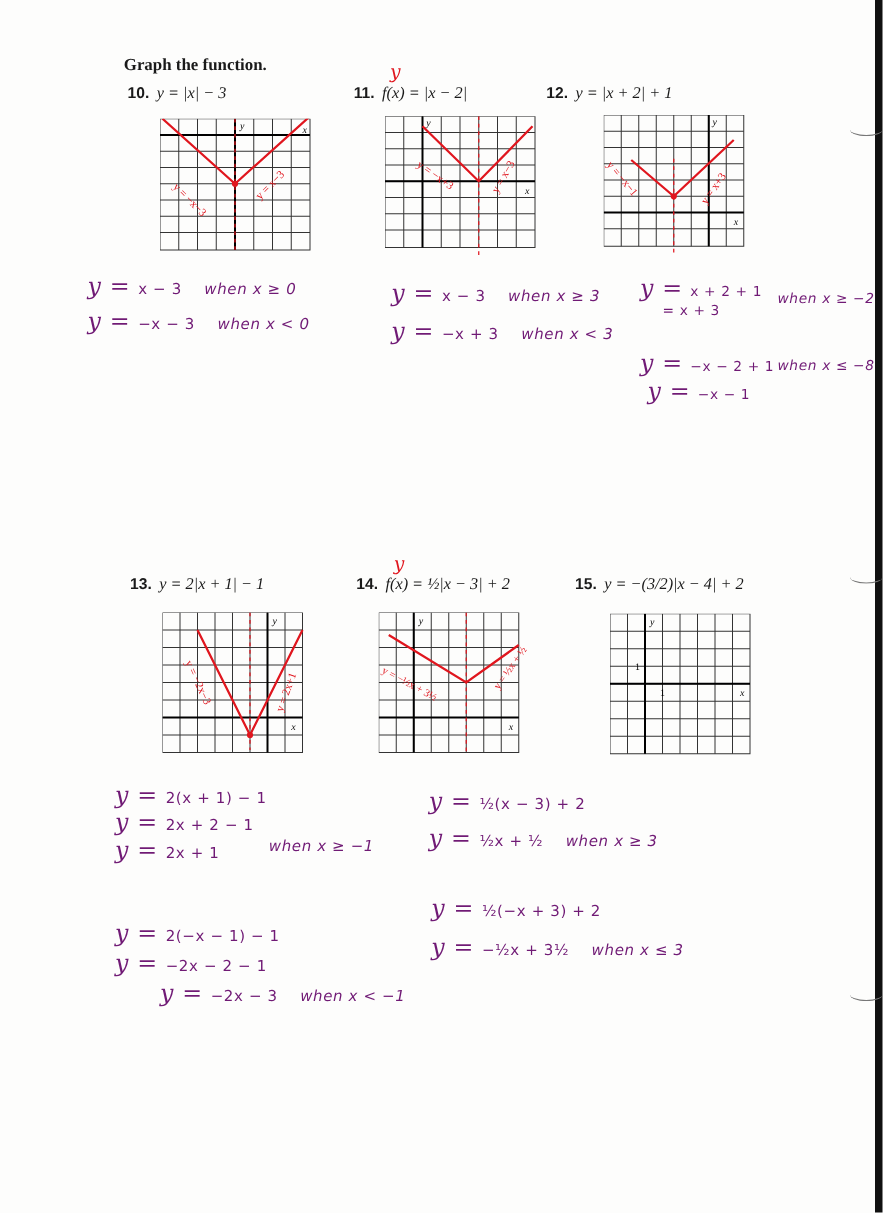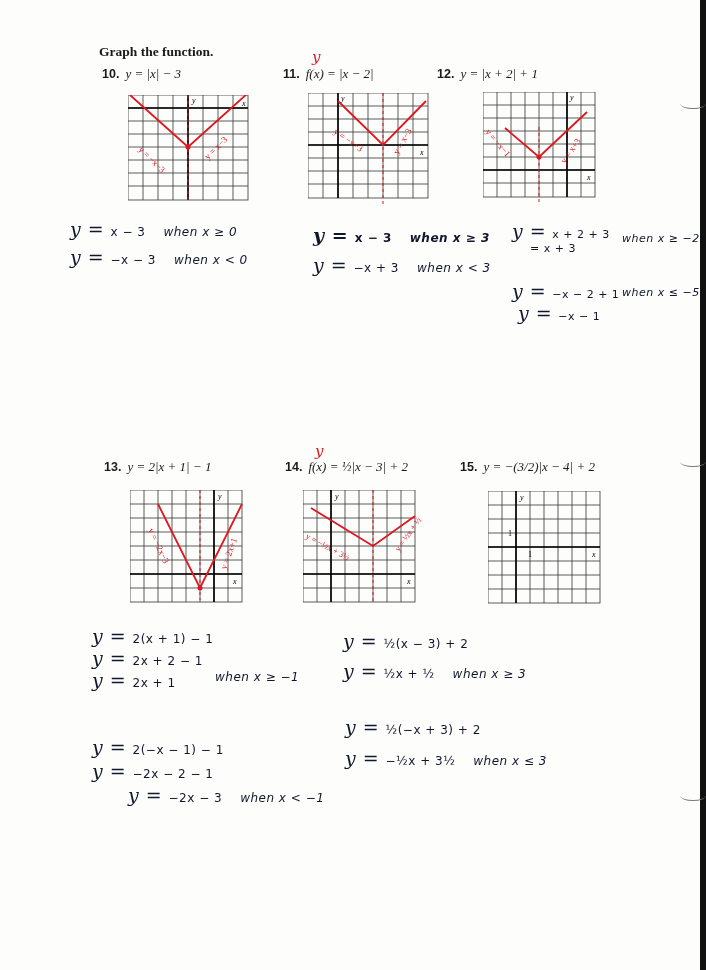--- a/index.html
+++ b/index.html
@@ -5,21 +5,21 @@
   html, body { margin:0; padding:0; }
   body { width:706px; height:970px; background:#fdfdfc; position:relative; overflow:hidden;
          font-family:"Liberation Serif", serif; color:#1a1a1a; }
   .page-edge { position:absolute; right:0; top:0; width:6px; height:970px; background:#111; }
   .heading { position:absolute; left:99px; top:44px; font-family:Liberation Serif, serif;
              font-weight:bold; font-size:13.5px; }
   .prob { position:absolute; font-size:13px; white-space:nowrap; }
   .prob .num { font-family:"Liberation Sans", sans-serif; font-weight:bold; font-size:12.5px; margin-right:6px; }
   .prob .eq { font-style:italic; }
   .graph { position:absolute; }
-  .hw { position:absolute; color:#0f172a; font-family:"DejaVu Sans", sans-serif; font-size:11px;
+  .hw { position:absolute; color:#701a75; font-family:"DejaVu Sans", sans-serif; font-size:11px;
         white-space:nowrap; letter-spacing:0.5px; }
   .hw.big { font-size:12px; }
   .hw .y { font-size:19px; font-family:"DejaVu Serif", serif; font-style:italic; margin-right:2px; }
   .hw .when { margin-left:18px; font-style:italic; }
   .mark { position:absolute; width:26px; height:10px; border-bottom:1.5px solid #777; border-radius:0 0 50% 50%; }
   .hand-y { position:absolute; color:#e0161e; font-size:15px; font-style:italic; font-family:"DejaVu Serif", serif; }
 </style>
 </head>
 <body>
 
@@ -97,41 +97,41 @@
   <text x="82" y="72" font-size="9" fill="#e0161e" transform="rotate(-55 82 72)">y = x+3</text>
 </svg>
 
 <div class="hw big" style="left:70px;top:218px;">
   <span class="y">y =</span> <span>x − 3</span><span class="when">when x ≥ 0</span>
 </div>
 <div class="hw big" style="left:70px;top:246px;">
   <span class="y">y =</span> <span>−x − 3</span><span class="when">when x &lt; 0</span>
 </div>
 
-<div class="hw big" style="left:313px;top:224px;font-weight:bold;">
+<div class="hw big" style="left:313px;top:224px;">
   <span class="y">y =</span> <span>x − 3</span><span class="when">when x ≥ 3</span>
 </div>
 <div class="hw big" style="left:313px;top:254px;">
   <span class="y">y =</span> <span>−x + 3</span><span class="when">when x &lt; 3</span>
 </div>
 
 <div class="hw" style="left:512px;top:220px;">
-  <span class="y">y =</span> <span>x + 2 + 3</span>
+  <span class="y">y =</span> <span>x + 2 + 1</span>
 </div>
 <div class="hw" style="left:530px;top:242px;">
   <span>=</span> <span>x + 3</span>
 </div>
 <div class="hw" style="left:622px;top:232px;font-style:italic;">when x ≥ −2</div>
 <div class="hw" style="left:512px;top:280px;">
   <span class="y">y =</span> <span>−x − 2 + 1</span>
 </div>
 <div class="hw" style="left:518px;top:302px;">
   <span class="y">y =</span> <span>−x − 1</span>
 </div>
-<div class="hw" style="left:622px;top:286px;font-style:italic;">when x ≤ −5</div>
+<div class="hw" style="left:622px;top:286px;font-style:italic;">when x ≤ −8</div>
 
 <div class="mark" style="left:680px;top:98px;"></div>
 <div class="mark" style="left:680px;top:456px;"></div>
 <div class="mark" style="left:680px;top:790px;"></div>
 
 <svg class="graph" style="left:130px;top:490px;" width="132" height="118" viewBox="0 0 132 118">
   <g stroke="#333" stroke-width="0.8" fill="none">
     <rect x="0" y="0" width="112" height="112"></rect>
     <path d="M14 0V112M28 0V112M42 0V112M56 0V112M70 0V112M84 0V112M98 0V112"></path>
     <path d="M0 14H112M0 28H112M0 42H112M0 56H112M0 70H112M0 84H112M0 98H112"></path>

